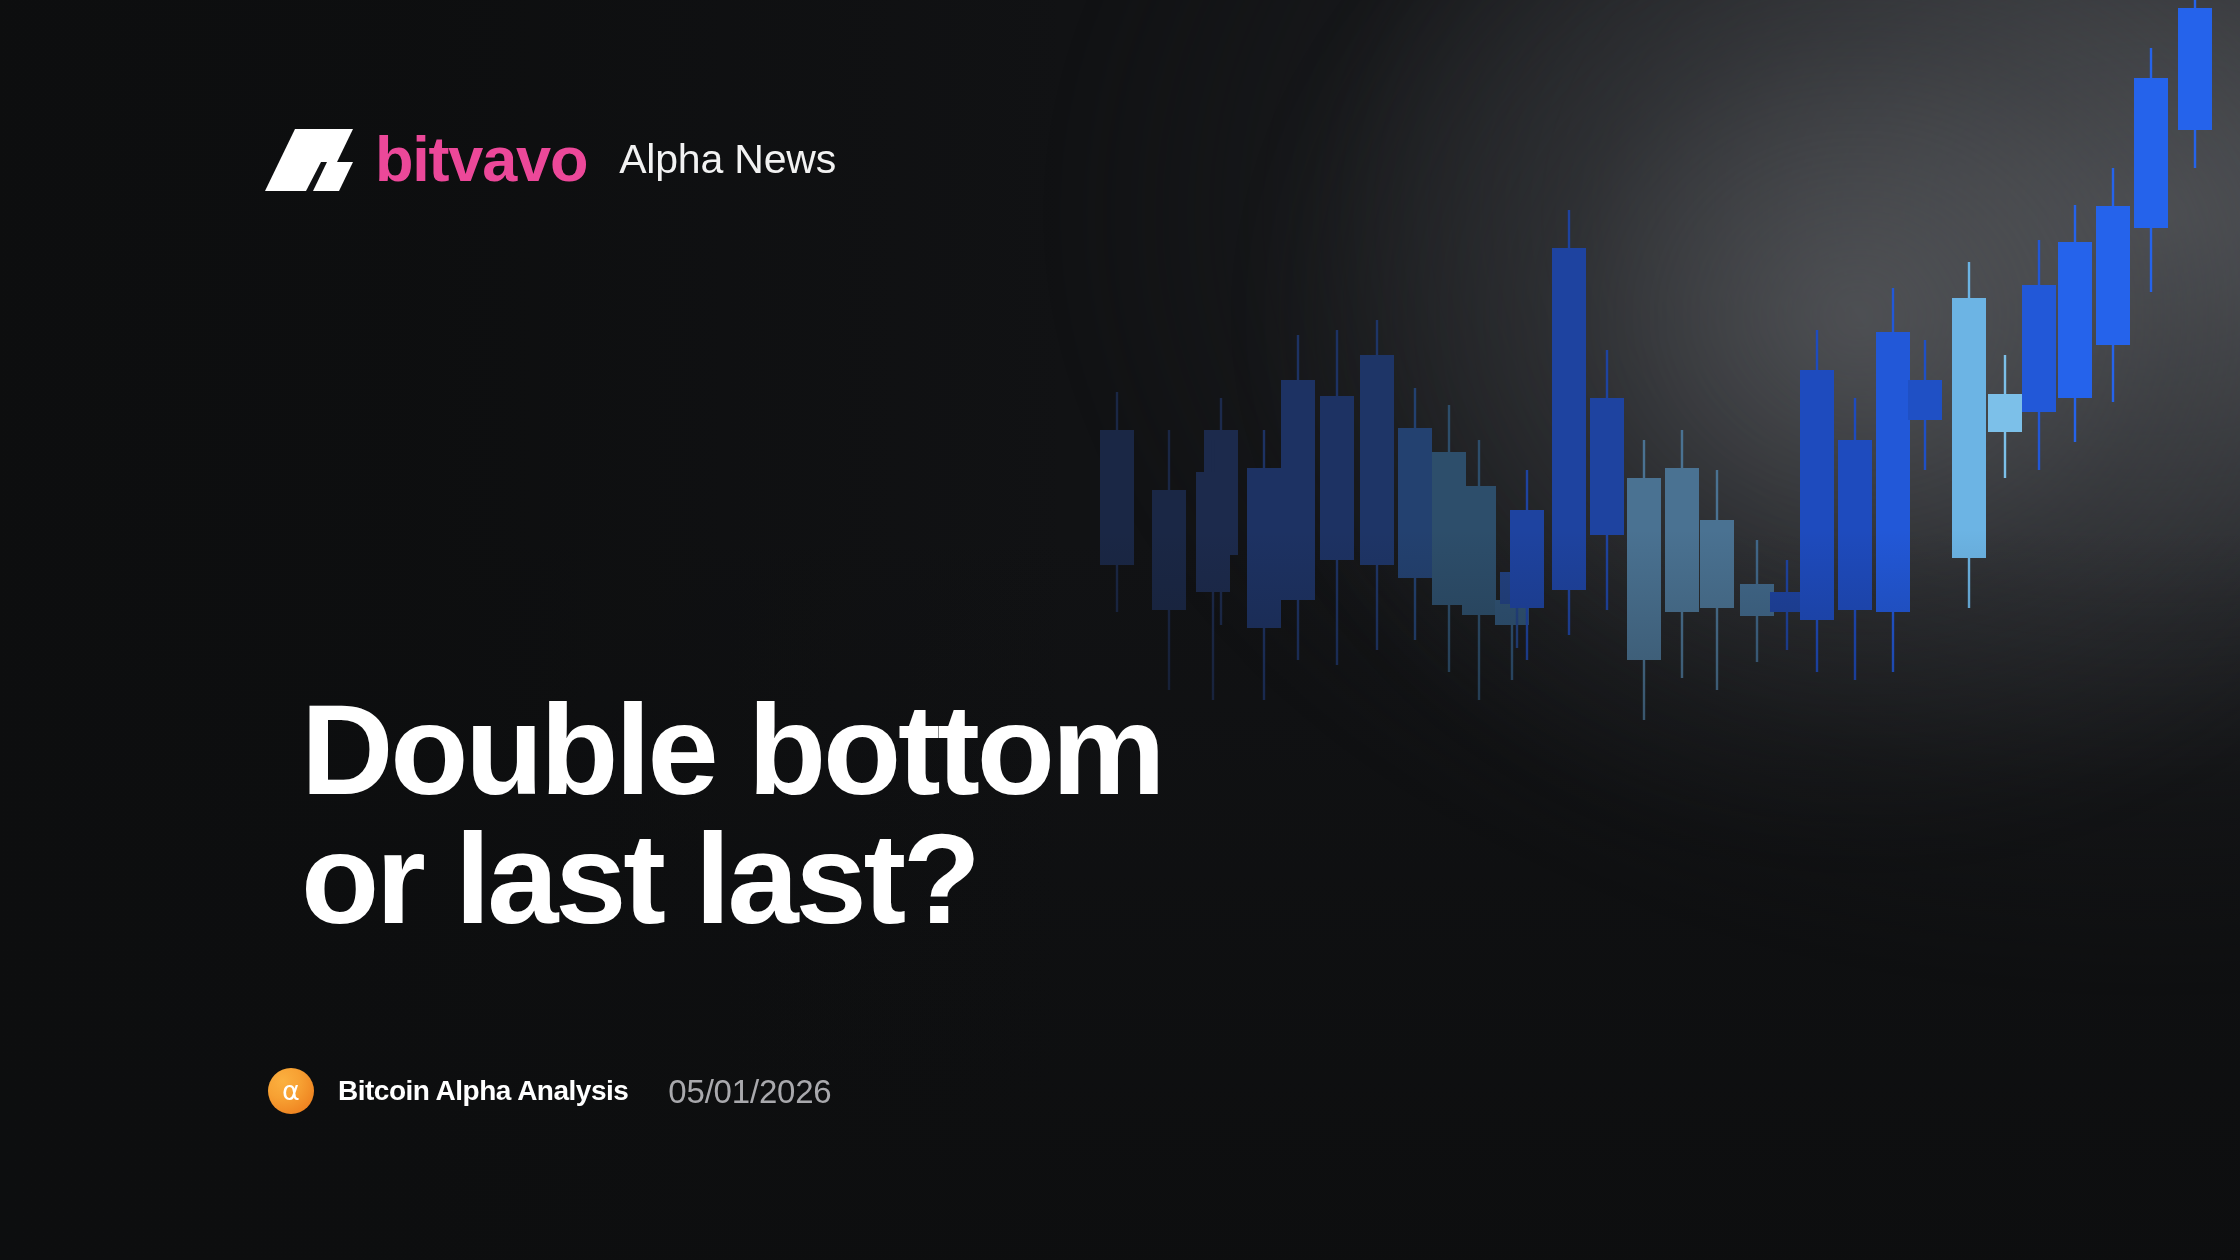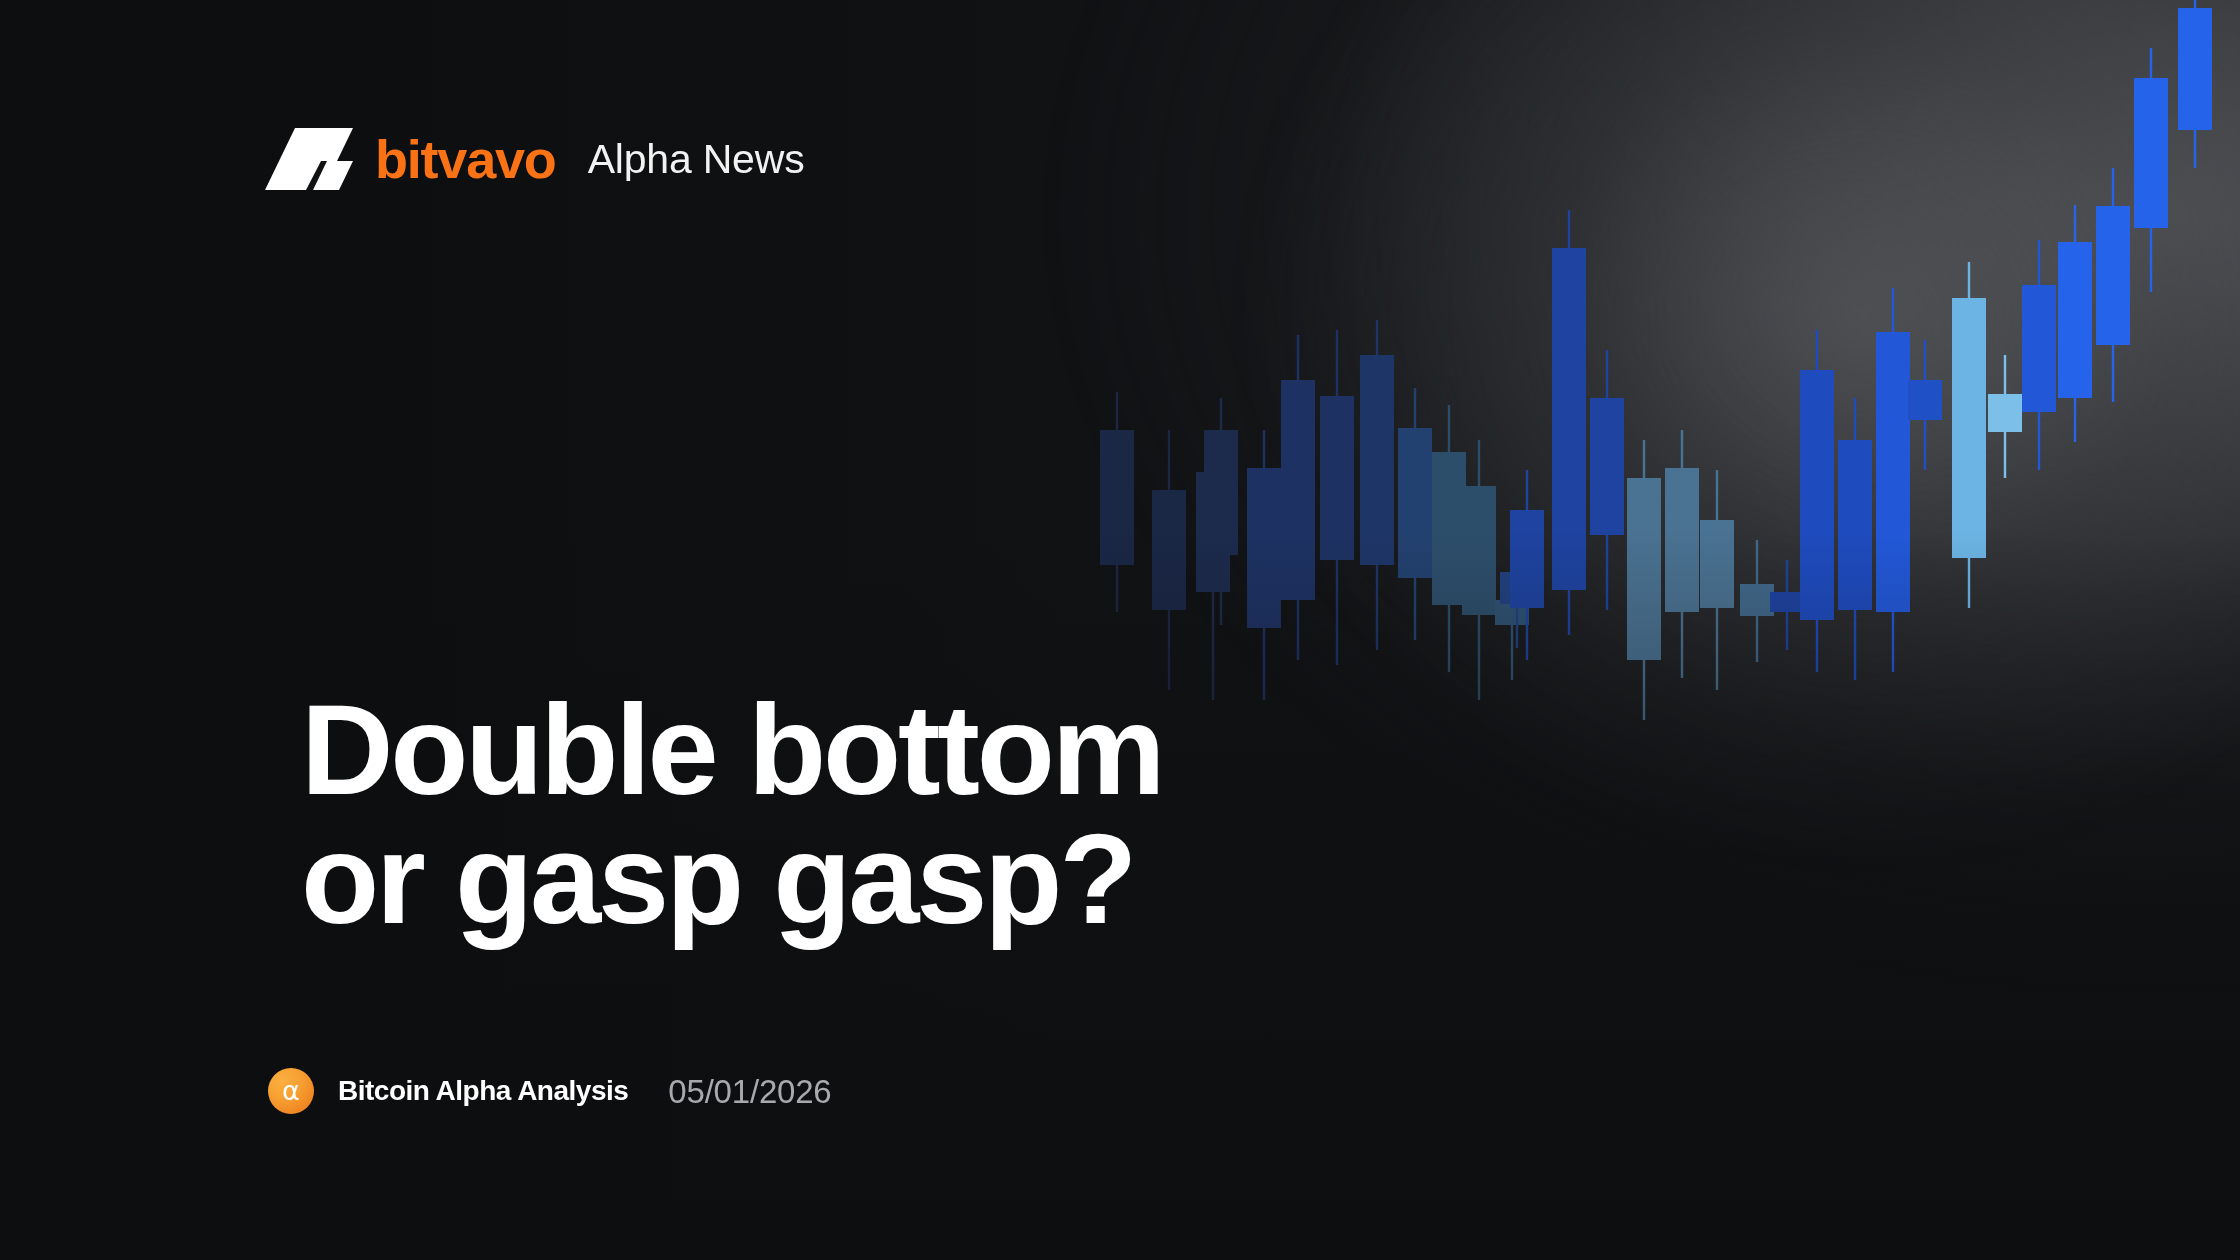--- a/index.html
+++ b/index.html
@@ -61,24 +61,24 @@
   
   .content{ position:absolute; inset:0; }
 
   .brandbar{
     position:absolute;
     left:265px; top:128px;
     display:flex; align-items:center; gap:28px;
   }
   .logo-mark{ display:block; }
   .logo-word{
-    font-size:54px;
+    font-size:63px;
     font-weight:700;
     letter-spacing:-1.2px;
-    color:#f97316;
+    color:#ec4899;
     line-height:1;
     margin-left:-6px;
   }
   .brand-sub{
     font-size:41px;
     font-weight:400;
     color:#f2f2f2;
     letter-spacing:-0.2px;
     line-height:1;
     margin-left:4px;
@@ -217,21 +217,21 @@
         <polygon points="30,0 88,0 58,62 0,62" fill="#ffffff"></polygon>
         <polygon points="56,33 88,33 73,62 41,62" fill="#111214"></polygon>
         <polygon points="62,33 88,33 74,62 48,62" fill="#ffffff"></polygon>
       </svg>
       <div class="logo-word">bitvavo</div>
       <div class="brand-sub">Alpha News</div>
     </div>
 
     <h1 class="headline">
       <span class="hl-line">Double bottom</span>
-      <span class="hl-line">or gasp gasp?</span>
+      <span class="hl-line">or last last?</span>
     </h1>
 
     <div class="byline">
       <span class="alpha-badge">α</span>
       <span class="byline-author">Bitcoin Alpha Analysis</span>
       <span class="byline-date">05/01/2026</span>
     </div>
 
   </div>
 </div>

